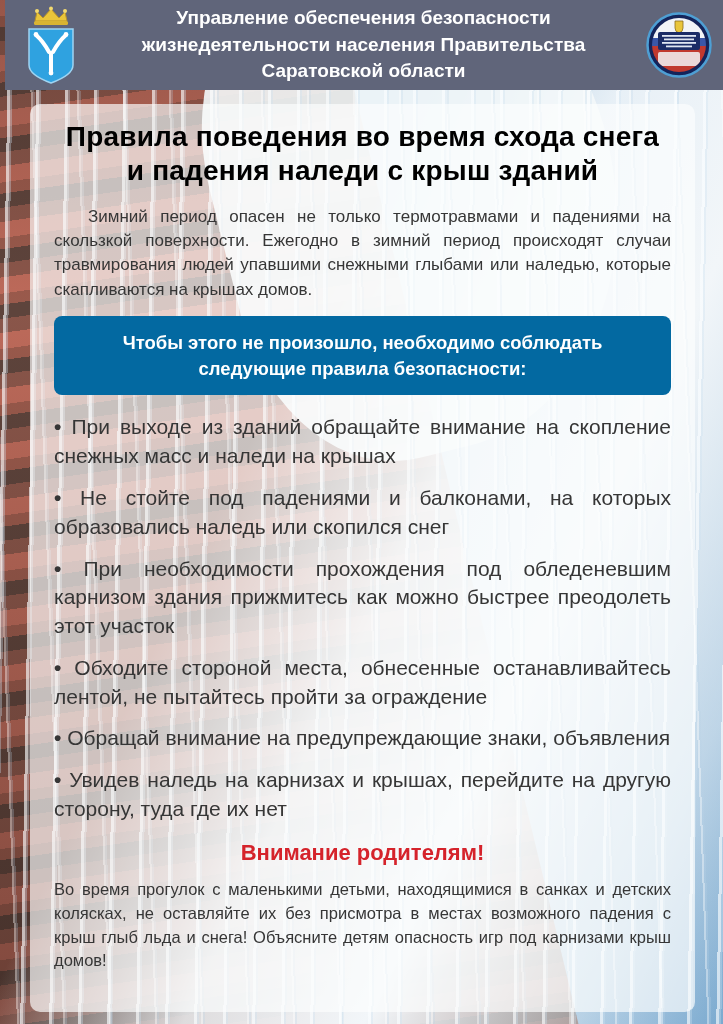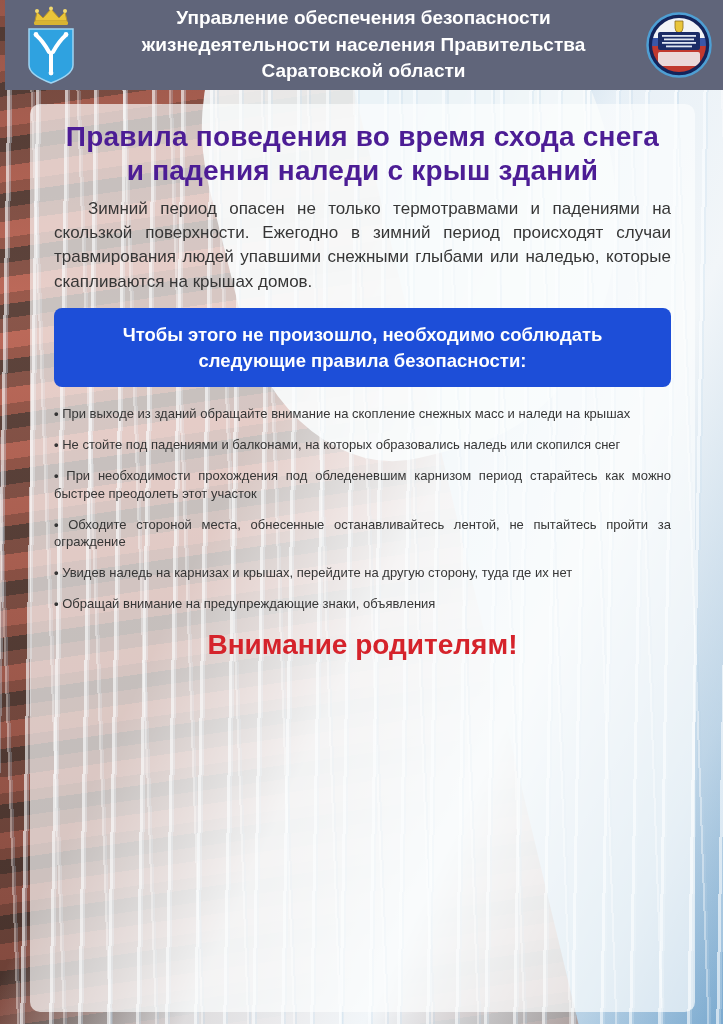--- a/index.html
+++ b/index.html
@@ -34,36 +34,36 @@
   .header-title{flex:1;color:#ffffff;font-weight:bold;font-size:19px;
     line-height:1.4;text-align:center;padding:0 4px;}
   .coat{width:60px;height:82px;flex:0 0 auto;margin-top:2px;}
   .emblem{width:66px;height:66px;flex:0 0 auto;}
 
   
   .card{position:absolute;left:30px;right:28px;top:104px;bottom:12px;
     background:rgba(252,253,254,0.68);border-radius:10px;z-index:4;
     box-sizing:border-box;padding:16px 24px 12px;overflow:hidden;}
 
-  .poster-title{margin:0 0 10px;color:#4c1d95;font-size:28px;font-weight:bold;
+  .poster-title{margin:0 0 18px;color:#000000;font-size:28px;font-weight:bold;
     text-align:center;line-height:1.2;letter-spacing:.2px;}
 
   .intro{margin:10px 0 14px;color:#363636;font-size:17px;line-height:1.42;
     text-align:justify;text-indent:34px;}
 
-  .banner{background:#1d4ed8;color:#ffffff;font-weight:bold;font-size:18.5px;
+  .banner{background:#0369a1;color:#ffffff;font-weight:bold;font-size:18.5px;
     text-align:center;line-height:1.4;padding:14px 22px;border-radius:8px;
     margin:14px 0 18px;}
 
   ul.rules{list-style:none;margin:0;padding:0;}
-  ul.rules li{color:#363636;font-size:13px;line-height:1.37;
+  ul.rules li{color:#363636;font-size:21px;line-height:1.37;
     text-align:justify;margin:0 0 13px;}
   ul.rules li::before{content:"\2022\00a0";font-weight:bold;}
 
-  .parents-heading{margin:16px 0 12px;color:#d5232b;font-size:28px;
+  .parents-heading{margin:16px 0 12px;color:#d5232b;font-size:22px;
     font-weight:bold;text-align:center;}
   .parents-text{margin:0;color:#363636;font-size:16.5px;line-height:1.45;
     text-align:justify;}
 </style>
 </head>
 <body>
 
 <div class="photo-bg">
   <div class="photo-roof"></div>
   <div class="photo-snow"></div>
@@ -119,21 +119,22 @@
 <main class="card">
   <h1 class="poster-title">Правила поведения во время схода снега и падения наледи с крыш зданий</h1>
 
   <p class="intro">Зимний период опасен не только термотравмами и падениями на скользкой поверхности. Ежегодно в зимний период происходят случаи травмирования людей упавшими снежными глыбами или наледью, которые скапливаются на крышах домов.</p>
 
   <div class="banner">Чтобы этого не произошло, необходимо соблюдать следующие правила безопасности:</div>
 
   <ul class="rules">
     <li>При выходе из зданий обращайте внимание на скопление снежных масс и наледи на крышах</li>
     <li>Не стойте под падениями и балконами, на которых образовались наледь или скопился снег</li>
-    <li>При необходимости прохождения под обледеневшим карнизом период старайтесь как можно быстрее преодолеть этот участок</li>
+    <li>При необходимости прохождения под обледеневшим карнизом здания прижмитесь как можно быстрее преодолеть этот участок</li>
     <li>Обходите стороной места, обнесенные останавливайтесь лентой, не пытайтесь пройти за ограждение</li>
+    <li>Обращай внимание на предупреждающие знаки, объявления</li>
     <li>Увидев наледь на карнизах и крышах, перейдите на другую сторону, туда где их нет</li>
-    <li>Обращай внимание на предупреждающие знаки, объявления</li>
   </ul>
 
   <h2 class="parents-heading">Внимание родителям!</h2>
 
+  <p class="parents-text">Во время прогулок с маленькими детьми, находящимися в санках и детских колясках, не оставляйте их без присмотра в местах возможного падения с крыш глыб льда и снега! Объясните детям опасность игр под карнизами крыш домов!</p>
 </main>
 
 </body></html>

